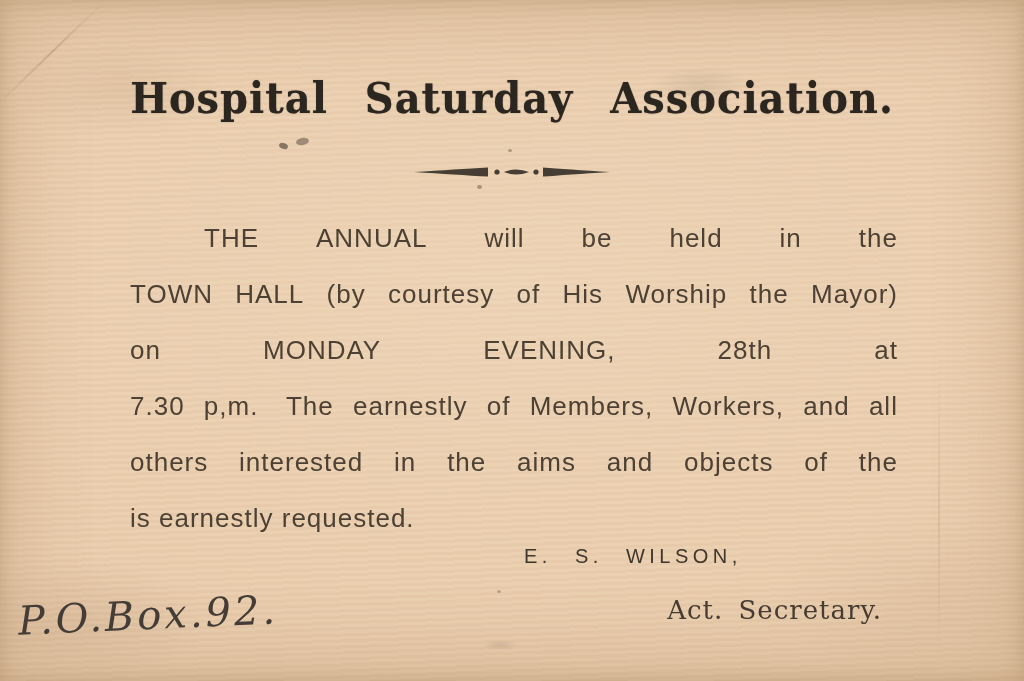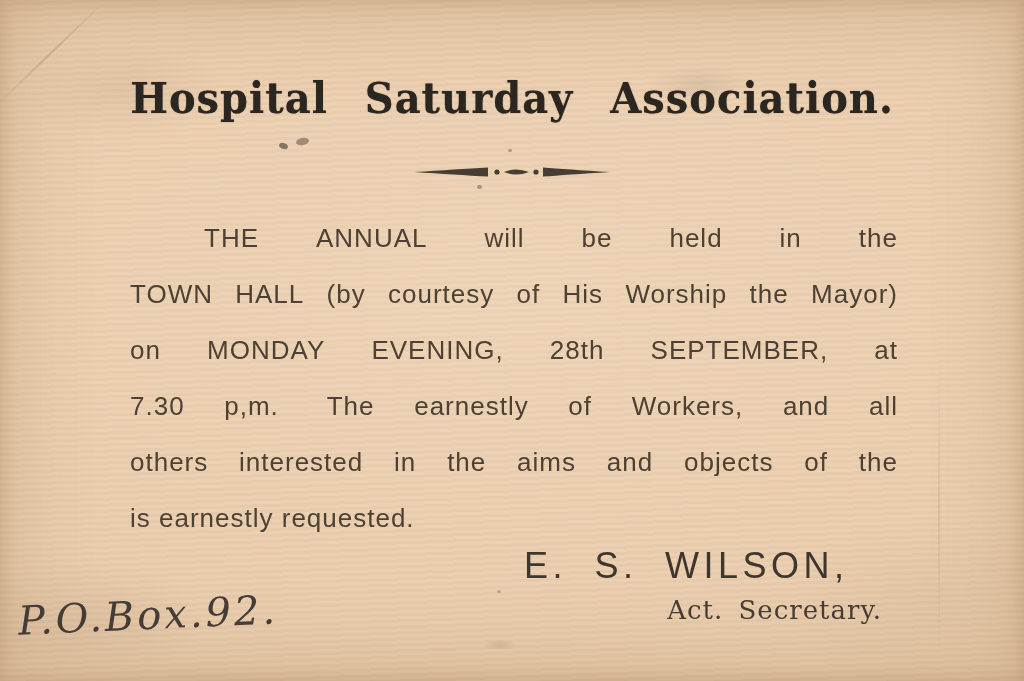--- a/index.html
+++ b/index.html
@@ -76,21 +76,21 @@
     letter-spacing:1px;
     color:var(--ink,#4c4134);
   }
   .line{height:56px;display:flex;justify-content:space-between;align-items:center;white-space:nowrap;}
   .line.indent{padding-left:74px;}
   .line.noflex{display:block;line-height:56px;}
   .line span{display:inline-block;}
 
   .signature{
     position:absolute;left:524px;top:545px;
-    font-size:36px;letter-spacing:4.5px;word-spacing:13px;
+    font-size:20px;letter-spacing:4.5px;word-spacing:13px;
     color:#3f362d;white-space:nowrap;
   }
   .role{
     position:absolute;right:142px;top:595px;
     font-family:"DejaVu Serif",serif;
     font-size:26px;letter-spacing:1px;word-spacing:6px;
     color:#463c33;white-space:nowrap;
   }
   .handwriting{
     position:absolute;left:18px;top:592px;
@@ -144,29 +144,29 @@
         <span>His</span>
         <span>Worship</span>
         <span>the</span>
         <span>Mayor)</span>
       </div>
     <div class="line">
         <span>on</span>
         <span>MONDAY</span>
         <span>EVENING,</span>
         <span>28th</span>
-        <span>SEPTEMBER,</span>
         <span>at</span>
       </div>
     <div class="line">
         <span>7.30</span>
         <span>p,m.&nbsp;</span>
         <span>The</span>
         <span>earnestly</span>
         <span>of</span>
+        <span>Members,</span>
         <span>Workers,</span>
         <span>and</span>
         <span>all</span>
       </div>
     <div class="line">
         <span>others</span>
         <span>interested</span>
         <span>in</span>
         <span>the</span>
         <span>aims</span>

